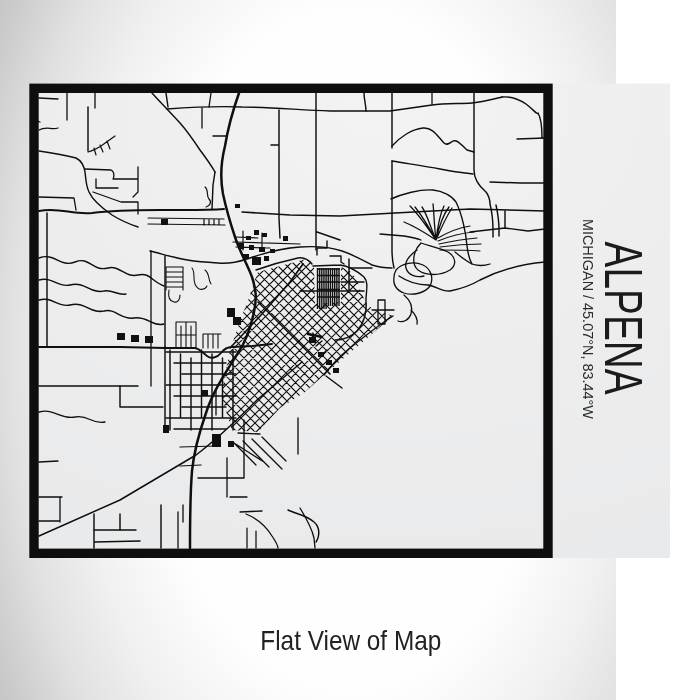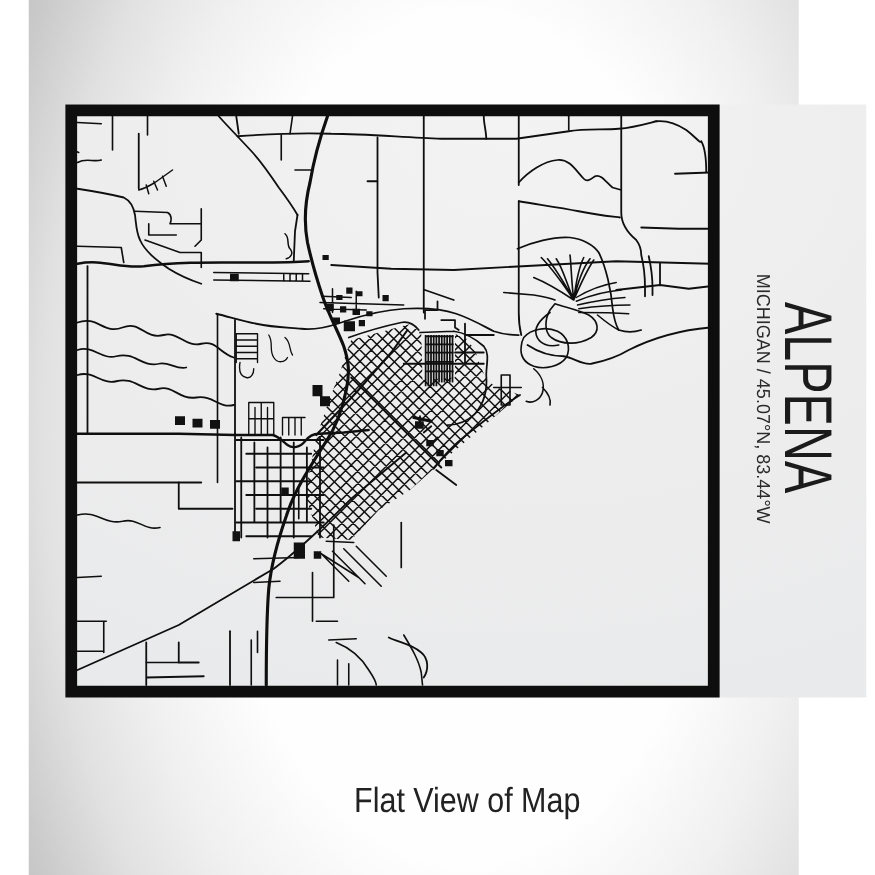--- a/index.html
+++ b/index.html
@@ -1,19 +1,19 @@
 <!DOCTYPE html>
 <html><head>
 <meta charset="utf-8">
 <style>
   html,body { margin:0; padding:0; width:700px; height:700px; overflow:hidden;
     font-family:"Liberation Sans", sans-serif; }
   .scene { position:relative; width:616px; height:700px;
     background: radial-gradient(ellipse 453px 755px at 350px 350px,
-      #ffffff 0%, #fefefe 45%, #f0f0f0 62%, #e1e1e1 75%, #c9c9c9 88%, #bdbdbd 100%); margin-left: 23px; }
+      #ffffff 0%, #fefefe 45%, #f0f0f0 62%, #e1e1e1 75%, #c9c9c9 88%, #bdbdbd 100%); }
   svg { position:absolute; left:0; top:0; }
   text { font-family:"Liberation Sans", sans-serif; }
 </style>
 </head>
 <body>
 
 <div class="scene">
 <svg width="700" height="700" viewBox="0 0 700 700">
   <defs>
     <radialGradient id="paperg" cx="55%" cy="5%" r="120%">

